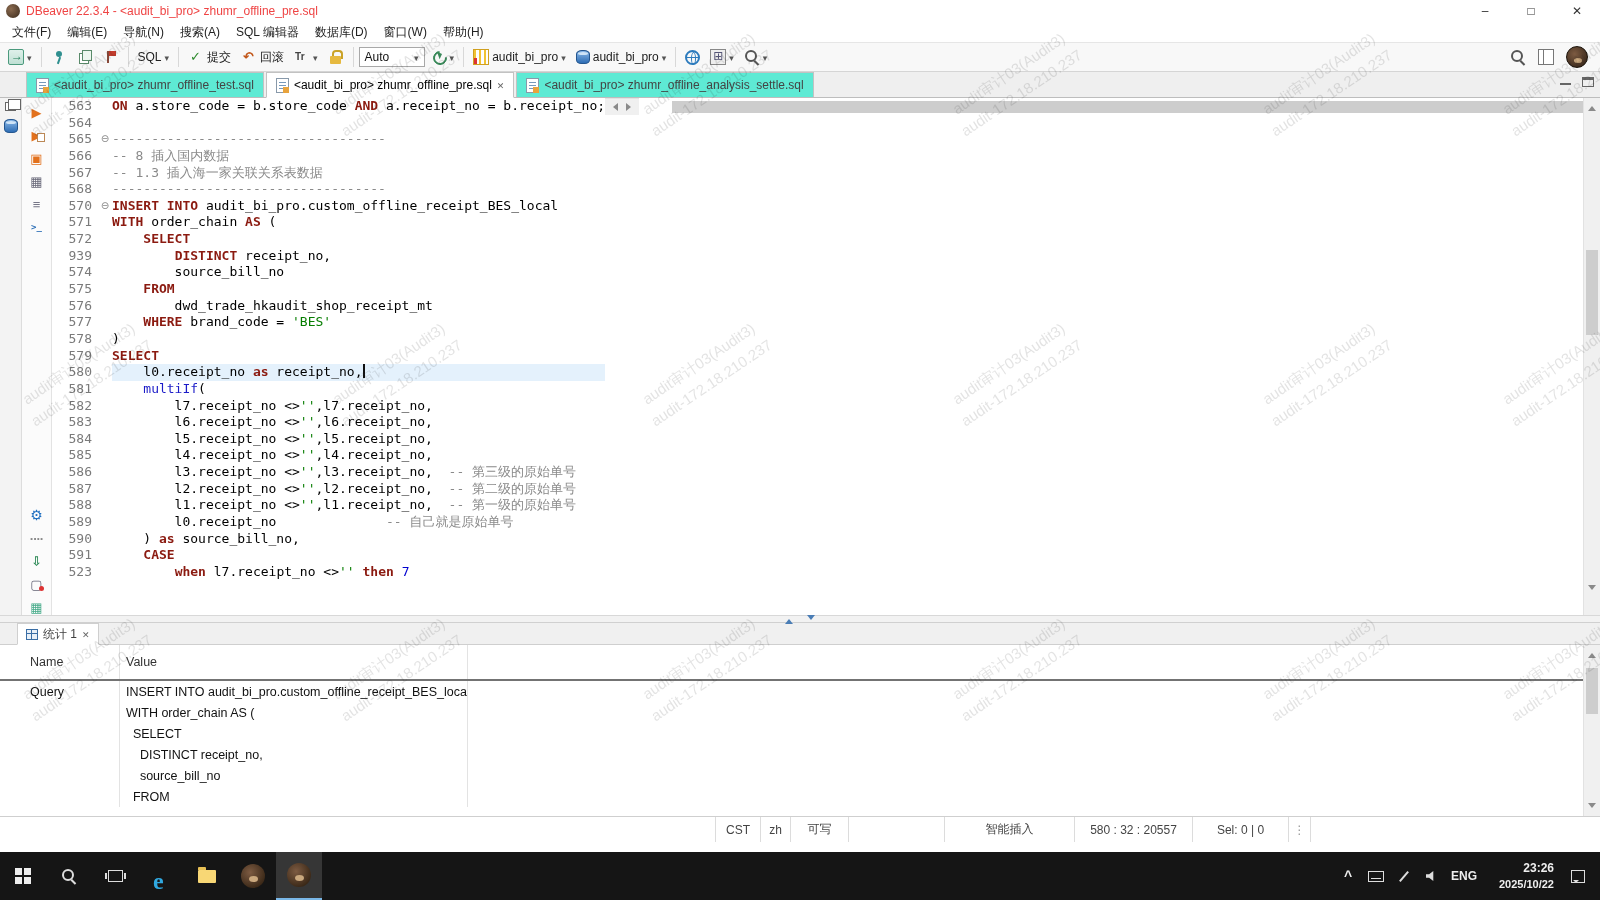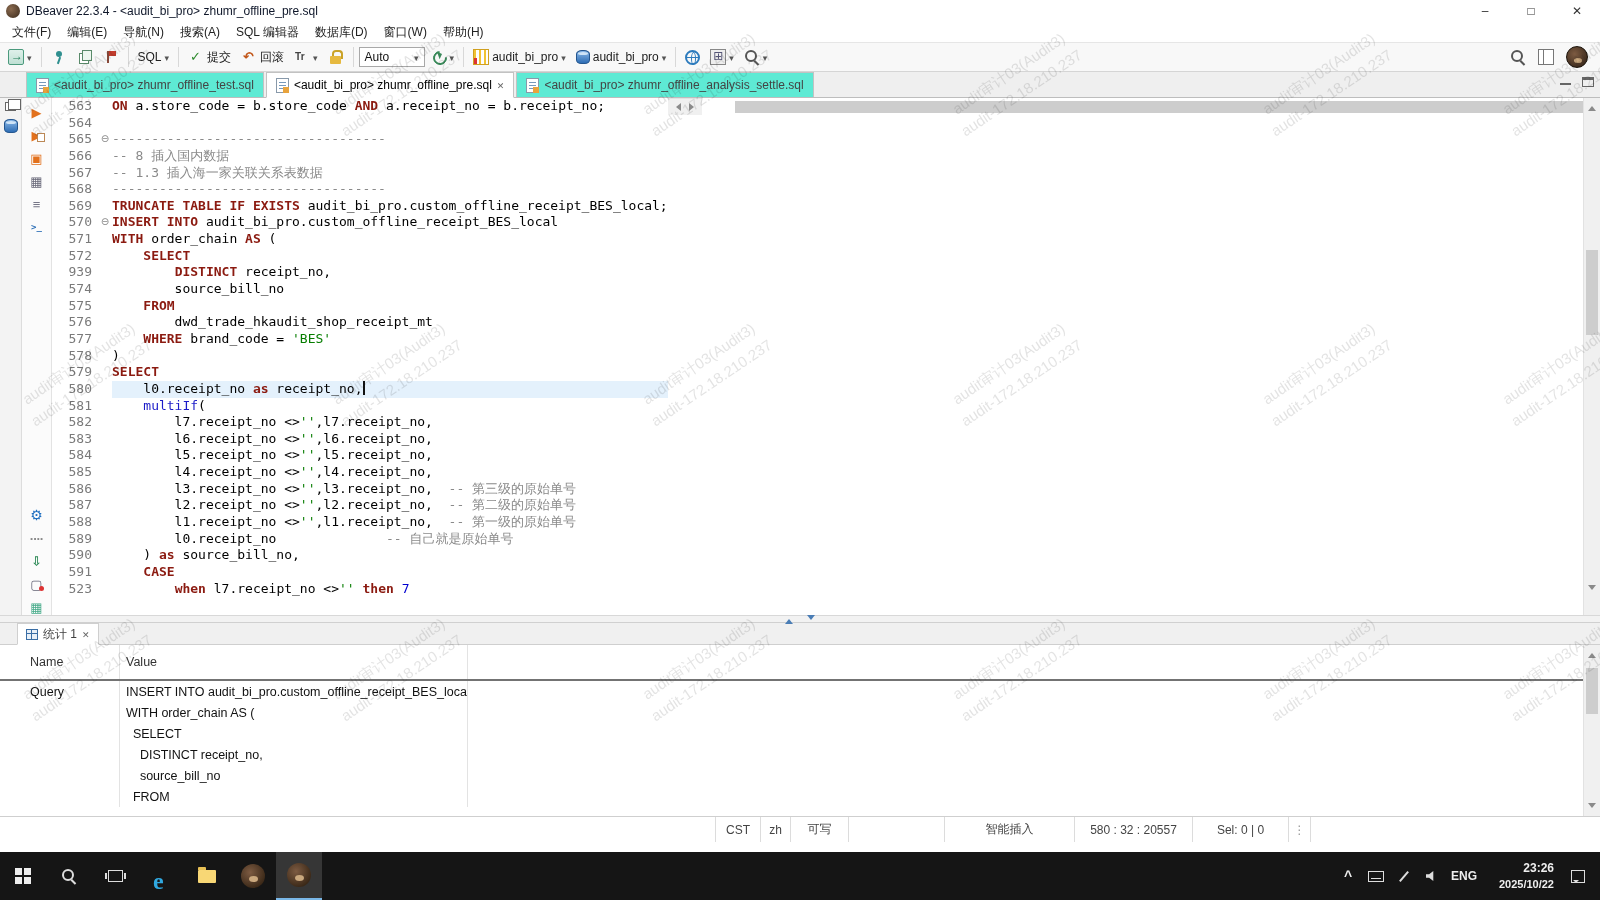--- a/index.html
+++ b/index.html
@@ -6,21 +6,21 @@
   html,body { margin:0; padding:0; }
   body {
     width:1600px; height:900px; overflow:hidden; position:relative;
     font-family:"Liberation Sans","DejaVu Sans",sans-serif;
     background:#fff; font-size:12px; color:#111;
   }
   
   .titlebar { height:22px; display:flex; align-items:center; background:#fff; padding-left:6px; }
   .app-logo { width:14px; height:14px; border-radius:50%;
     background:radial-gradient(circle at 35% 35%, #8a6a4f, #3a2a1c); margin-right:6px; flex:0 0 auto;}
-  .win-title { font-size:12px; color:#0f172a; flex:1 1 auto; white-space:nowrap; }
+  .win-title { font-size:12px; color:#ef4444; flex:1 1 auto; white-space:nowrap; }
   .win-ctl { width:46px; height:22px; display:flex; align-items:center; justify-content:center;
     color:#333; font-size:12px; }
   .win-ctl.min::before{content:"–";} .win-ctl.max::before{content:"□";} .win-ctl.close::before{content:"✕";}
   
   .menubar { height:20px; display:flex; align-items:center; background:#fff; padding-left:4px; }
   .mi { padding:2px 8px; font-size:12px; color:#222; white-space:nowrap; }
   
   .toolbar { height:30px; display:flex; align-items:center; background:#f8f8f8;
     border-top:1px solid #e6e6e6; border-bottom:1px solid #d5d5d5; padding:0 4px; }
   .tb-group { display:flex; align-items:center; gap:2px; }
@@ -369,25 +369,20 @@
           <span class="ln">567</span>
           <span class="fold"></span>
           <span class="cd"><span class="tk-c">-- 1.3 插入海一家关联关系表数据</span></span>
         </div>
         <div class="cl">
           <span class="ln">568</span>
           <span class="fold"></span>
           <span class="cd"><span class="tk-c">-----------------------------------</span></span>
         </div>
         <div class="cl">
-          <span class="ln">569</span>
-          <span class="fold"></span>
-          <span class="cd"><span class="tk-k">TRUNCATE TABLE IF EXISTS</span><span class="tk-p"> audit_bi_pro.custom_offline_receipt_BES_local;</span></span>
-        </div>
-        <div class="cl">
           <span class="ln">570</span>
           <span class="fold on"></span>
           <span class="cd"><span class="tk-k">INSERT INTO</span><span class="tk-p"> audit_bi_pro.custom_offline_receipt_BES_local</span></span>
         </div>
         <div class="cl">
           <span class="ln">571</span>
           <span class="fold"></span>
           <span class="cd"><span class="tk-k">WITH</span><span class="tk-p"> order_chain </span><span class="tk-k">AS</span><span class="tk-p"> (</span></span>
         </div>
         <div class="cl">

